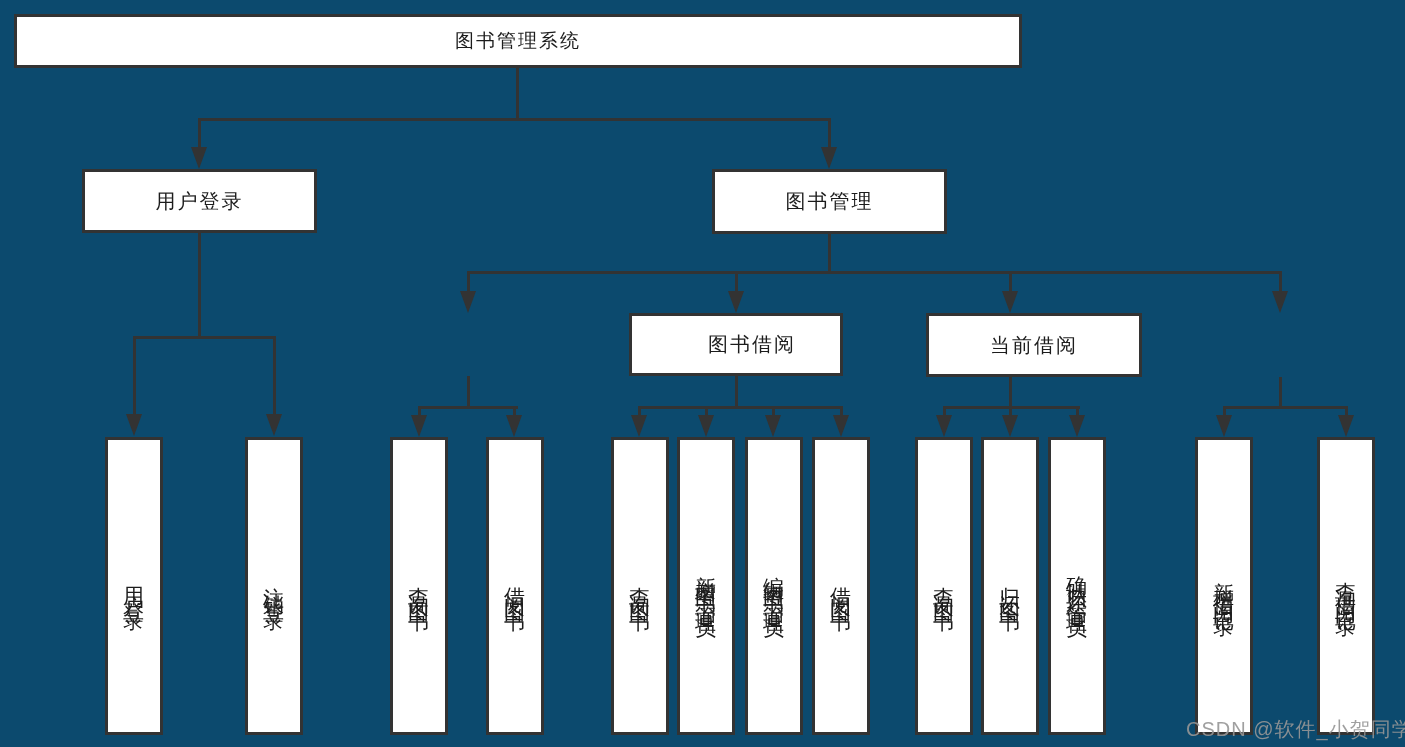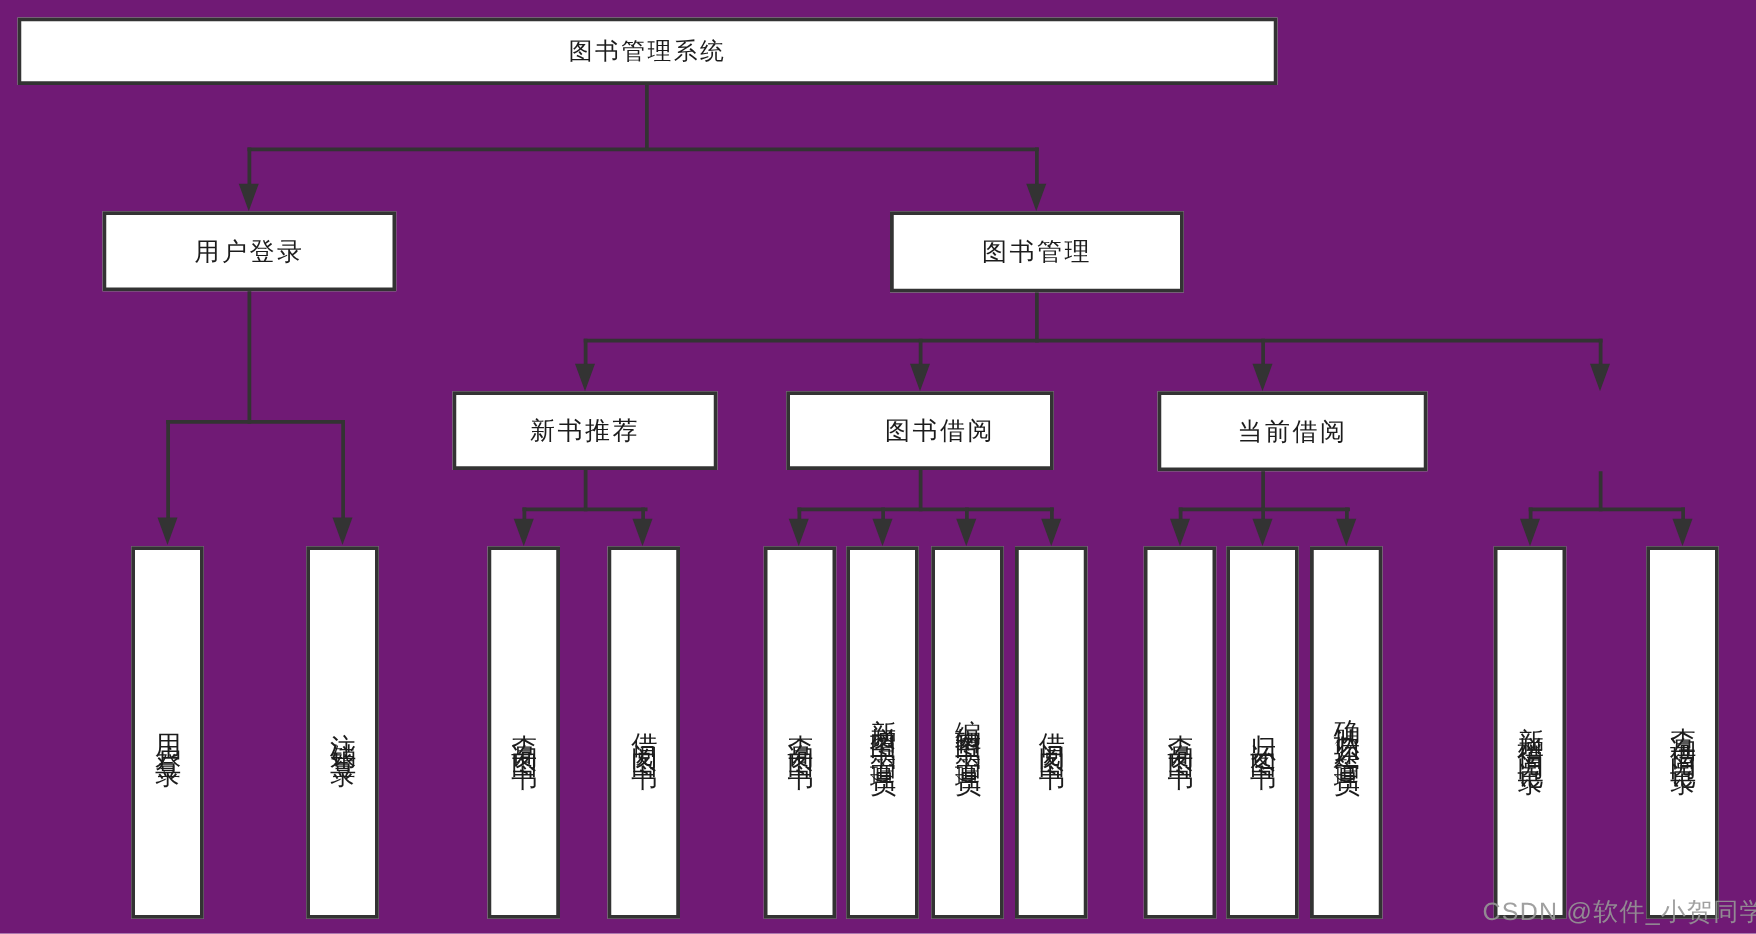--- a/index.html
+++ b/index.html
@@ -5,21 +5,21 @@
   html, body {
     margin: 0;
     padding: 0;
     background: #ffffff;
     font-family: "Liberation Sans", sans-serif;
   }
   #stage {
     position: relative;
     width: 1405px;
     height: 747px;
-    background: #701a75;
+    background: #0c4a6e;
     overflow: hidden;
   }
   
   .box {
     position: absolute;
     border: 3px solid #333333;
     background: #ffffff;
     display: flex;
     align-items: center;
     justify-content: center;
@@ -108,23 +108,20 @@
   <div class="cl" style="left:467px;  top:271px; width:815px; height:3px;"></div>
   <div class="cl" style="left:467px;  top:271px; width:3px;  height:22px;"></div>
   <div class="ah" style="left:460px;  top:291px;"></div>
   <div class="cl" style="left:735px;  top:271px; width:3px;  height:22px;"></div>
   <div class="ah" style="left:728px;  top:291px;"></div>
   <div class="cl" style="left:1009px; top:271px; width:3px;  height:22px;"></div>
   <div class="ah" style="left:1002px; top:291px;"></div>
   <div class="cl" style="left:1279px; top:271px; width:3px;  height:22px;"></div>
   <div class="ah" style="left:1272px; top:291px;"></div>
 
-  <div class="box" style="left:362px; top:313px; width:212px; height:63px;">
-    <span>新书推荐</span>
-  </div>
   <div class="box" style="left:629px; top:313px; width:214px; height:63px;padding-left:32px;">
     <span>图书借阅</span>
   </div>
   <div class="box" style="left:926px; top:313px; width:216px; height:64px;">
     <span>当前借阅</span>
   </div>
 
   <div class="cl" style="left:467px; top:376px; width:3px;   height:33px;"></div>
   <div class="cl" style="left:418px; top:406px; width:100px; height:3px;"></div>
   <div class="cl" style="left:418px; top:406px; width:3px;  height:10px;"></div>

